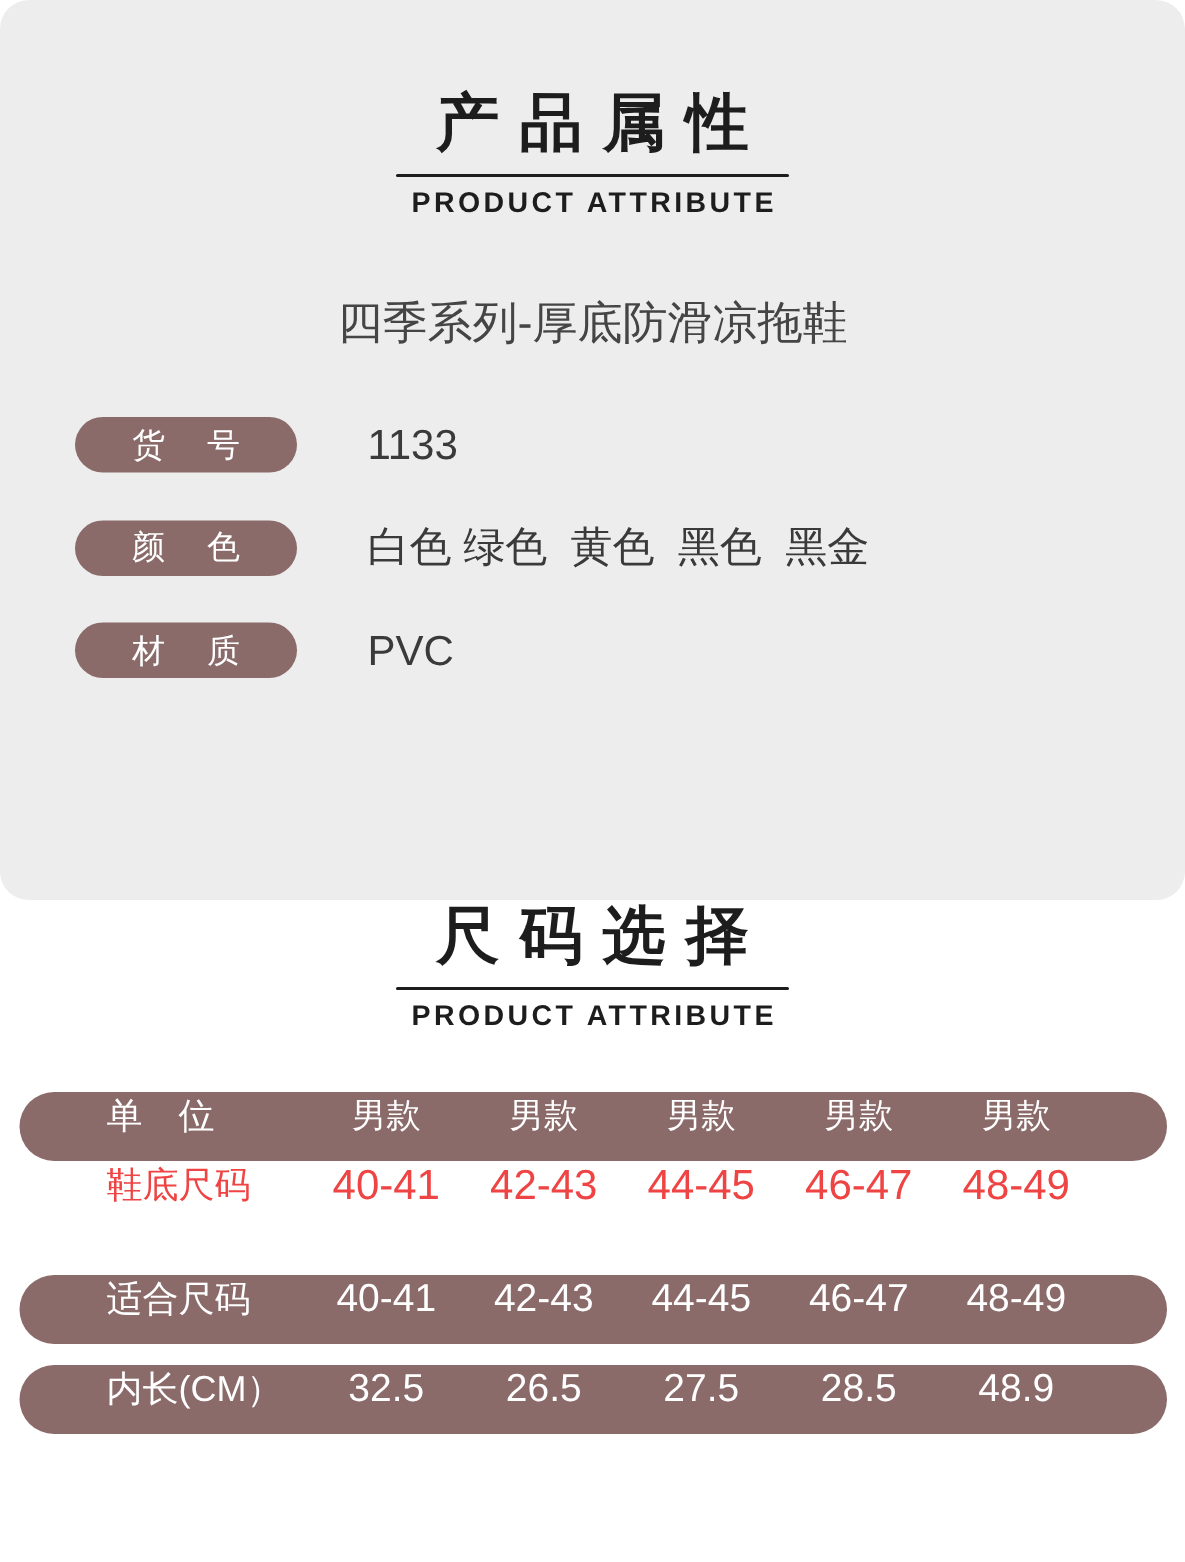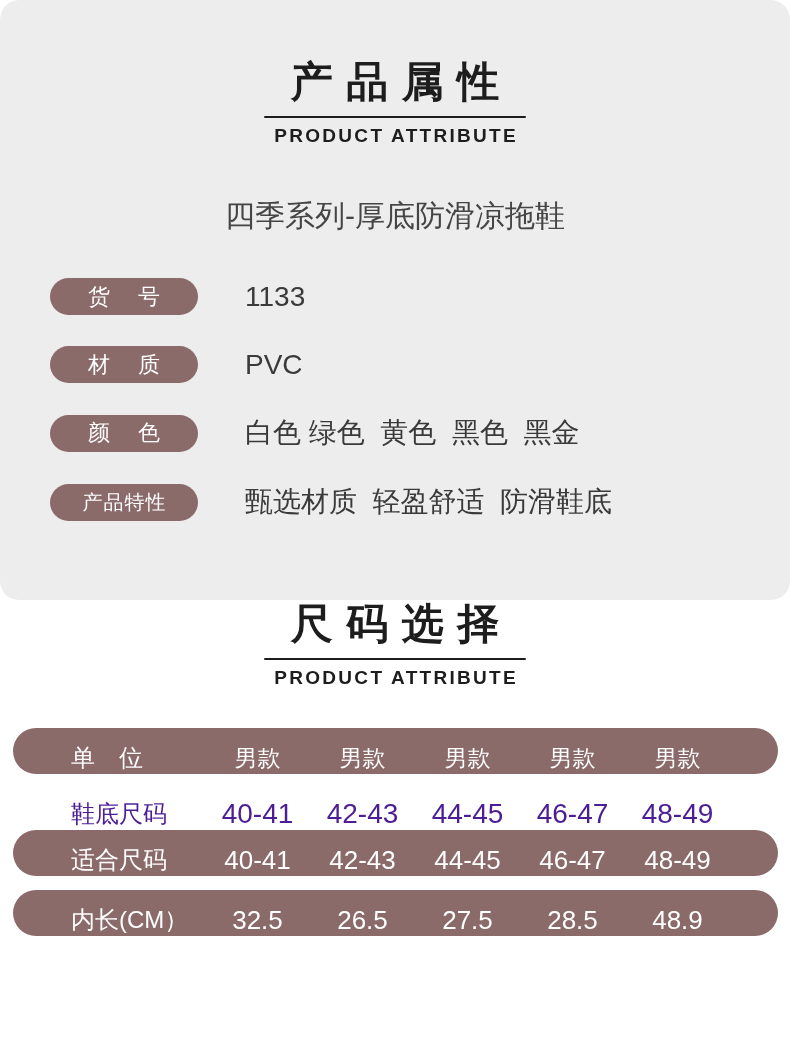--- a/index.html
+++ b/index.html
@@ -83,29 +83,29 @@
   }
 
   
   .size-section {
     background: #ffffff;
   }
   .size-table {
     margin: 38px 13px 0 13px; 
     width: 765px;
   }
-  .t-row { display: flex; align-items: flex-end; }
+  .t-row { display: flex; align-items: flex-start; }
   .t-row.bar {
     background: #8b6a6a;
     border-radius: 23px;
     color: #ffffff;
     height: 46px;
   }
   .t-row.header { height: 46px; }
-  .t-row.plain { height: 56px; color: #4c1d95; }
+  .t-row.plain { height: 76px; color: #ef4444; }
   .t-row.gap-above { margin-top: 14px; }
   .t-label {
     width: 192px;
     padding-left: 58px;
     font-size: 24px;
     white-space: pre;
   }
   .t-cell {
     width: 105px;
     text-align: center;
@@ -128,38 +128,32 @@
   <div class="attr-rows">
     <div class="attr-row">
       <div class="pill">
         <span>货　号</span>
       </div>
       <div class="attr-value">1133</div>
     </div>
 
     <div class="attr-row">
       <div class="pill">
-        <span>材　质</span>
-      </div>
-      <div class="attr-value">PVC</div>
-    </div>
-
-    <div class="attr-row">
-      <div class="pill">
         <span>颜　色</span>
       </div>
       <div class="attr-value">白色 绿色  黄色  黑色  黑金</div>
     </div>
 
     <div class="attr-row">
-      <div class="pill small">
-        <span>产品特性</span>
+      <div class="pill">
+        <span>材　质</span>
       </div>
-      <div class="attr-value">甄选材质  轻盈舒适  防滑鞋底</div>
+      <div class="attr-value">PVC</div>
     </div>
+
   </div>
 </div>
 
 <div class="size-section">
   <div class="section-title">尺码选择</div>
   <div class="title-underline"></div>
   <div class="section-subtitle">PRODUCT ATTRIBUTE</div>
 
   <div class="size-table">
 

